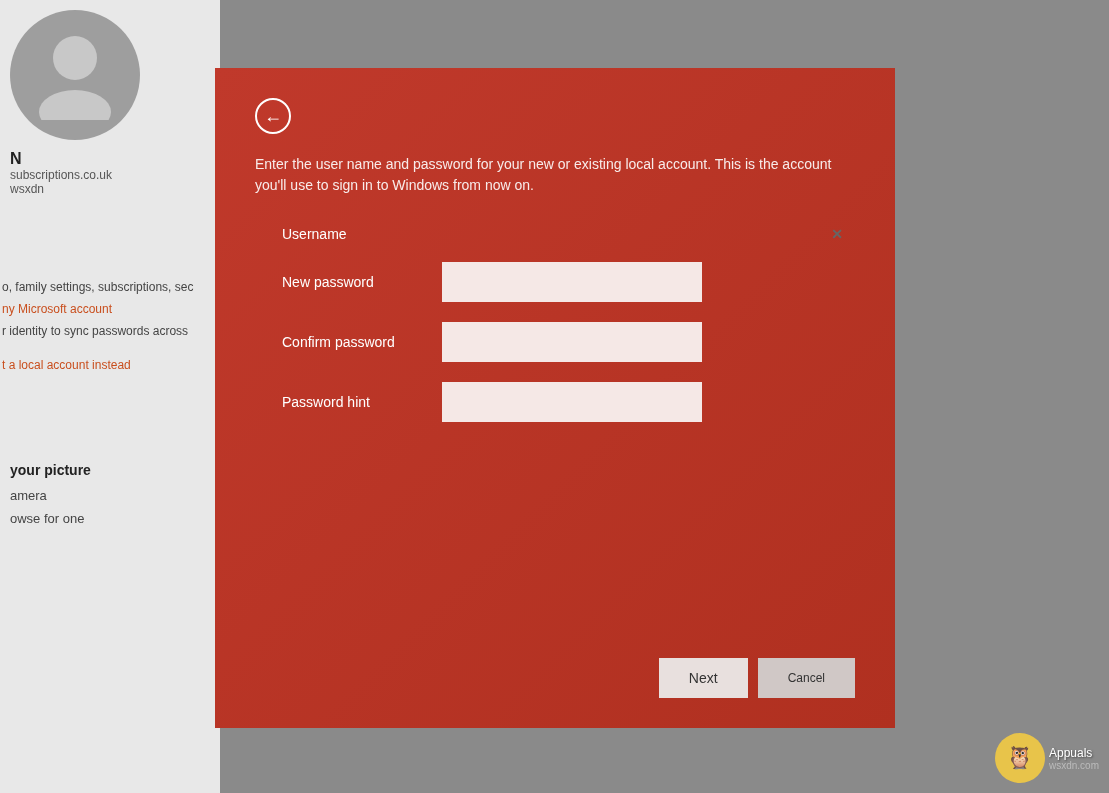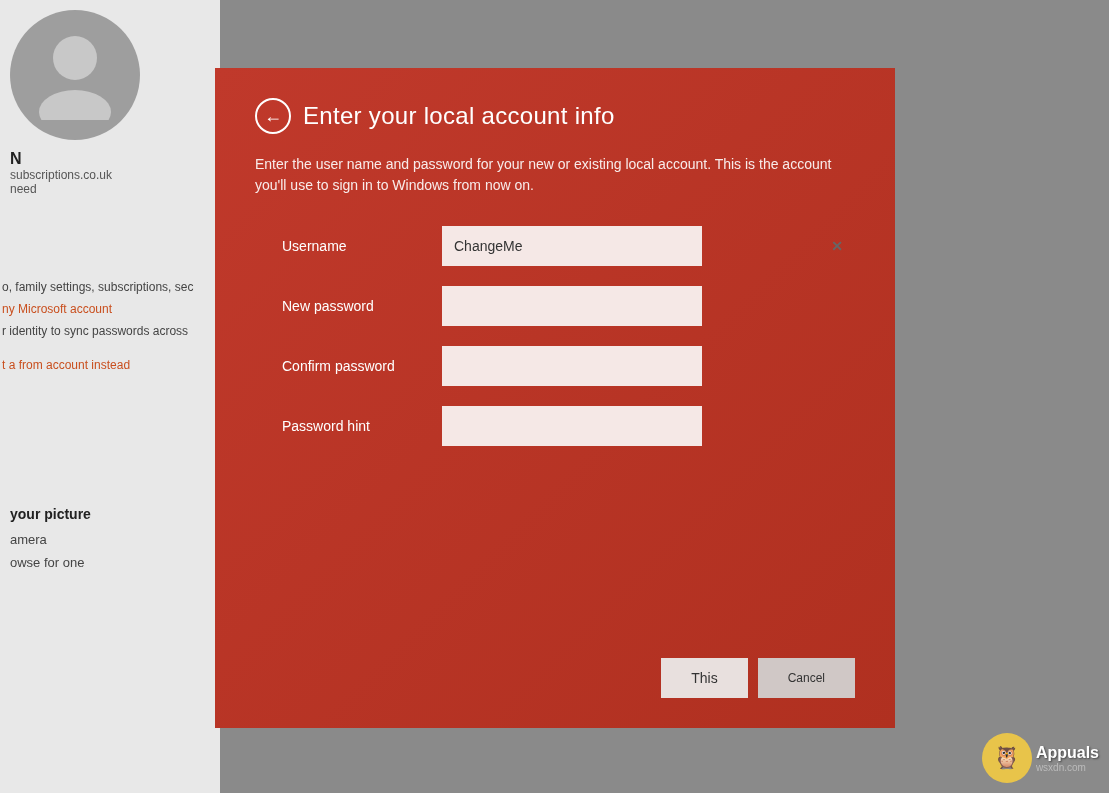--- a/index.html
+++ b/index.html
@@ -97,21 +97,21 @@
     .left-panel-links .link-local {
       font-size: 12px;
       color: #c94f1e;
       text-decoration: none;
       display: block;
       margin-top: 20px;
     }
 
     .picture-section {
       position: absolute;
-      top: 506px;
+      top: 462px;
       left: 10px;
       z-index: 2;
     }
 
     .picture-section .section-title {
       font-size: 14px;
       font-weight: 600;
       color: #222;
       margin-bottom: 10px;
     }
@@ -275,22 +275,22 @@
       height: 50px;
       background: #e8c44a;
       border-radius: 50%;
       display: flex;
       align-items: center;
       justify-content: center;
       font-size: 22px;
     }
 
     .watermark-text {
-      font-size: 16px;
-      font-weight: bold;
+      font-size: 12px;
+      font-weight: normal;
       color: white;
       text-shadow: 1px 1px 2px rgba(0,0,0,0.5);
     }
 
     
     .bg-right {
       position: absolute;
       top: 0;
       left: 220px;
       right: 0;
@@ -310,54 +310,52 @@
   <div class="avatar-container">
     <svg width="80" height="90" viewBox="0 0 80 90" fill="none">
       <circle cx="40" cy="28" r="22" fill="#c8c8c8"></circle>
       <ellipse cx="40" cy="82" rx="36" ry="22" fill="#c8c8c8"></ellipse>
     </svg>
   </div>
 
   <div class="left-panel-text">
     <div class="username">N</div>
     <div class="domain">subscriptions.co.uk</div>
-    <div class="role">need</div>
+    <div class="role">wsxdn</div>
   </div>
 
   <div class="left-panel-links">
     <p>o, family settings, subscriptions, sec</p>
     <a href="#">ny Microsoft account</a>
     <p>r identity to sync passwords across</p>
-    <a href="#" class="link-local">t a from account instead</a>
+    <a href="#" class="link-local">t a local account instead</a>
   </div>
 
   <div class="picture-section">
     <div class="section-title">your picture</div>
     <div class="option">amera</div>
     <div class="option">owse for one</div>
   </div>
 </div>
 
 <div class="modal">
 
   <div class="modal-header">
     <button class="back-button">
       <span>←</span>
     </button>
-    <h1 class="modal-title">Enter your local account info</h1>
   </div>
 
   <p class="modal-desc">Enter the user name and password for your new or existing local account. This is the account you'll use to sign in to Windows from now on.</p>
 
   <div class="form-section">
 
     <div class="form-row">
       <label class="form-label">Username</label>
       <div class="form-input-wrapper">
-        <input type="text" class="form-input" value="ChangeMe" style="">
         <button class="clear-btn">✕</button>
       </div>
     </div>
 
     <div class="form-row">
       <label class="form-label">New password</label>
       <div class="form-input-wrapper">
         <input type="password" class="form-input" value="" style="">
       </div>
     </div>
@@ -372,21 +370,21 @@
     <div class="form-row">
       <label class="form-label">Password hint</label>
       <div class="form-input-wrapper">
         <input type="text" class="form-input" value="" style="">
       </div>
     </div>
 
   </div>
 
   <div class="modal-footer">
-    <button class="btn-next">This</button>
+    <button class="btn-next">Next</button>
     <button class="btn-cancel">Cancel</button>
   </div>
 
 </div>
 
 <div class="watermark">
   <div class="watermark-logo">
     <span>🦉</span>
   </div>
   <div style="display:flex;flex-direction:column;">

